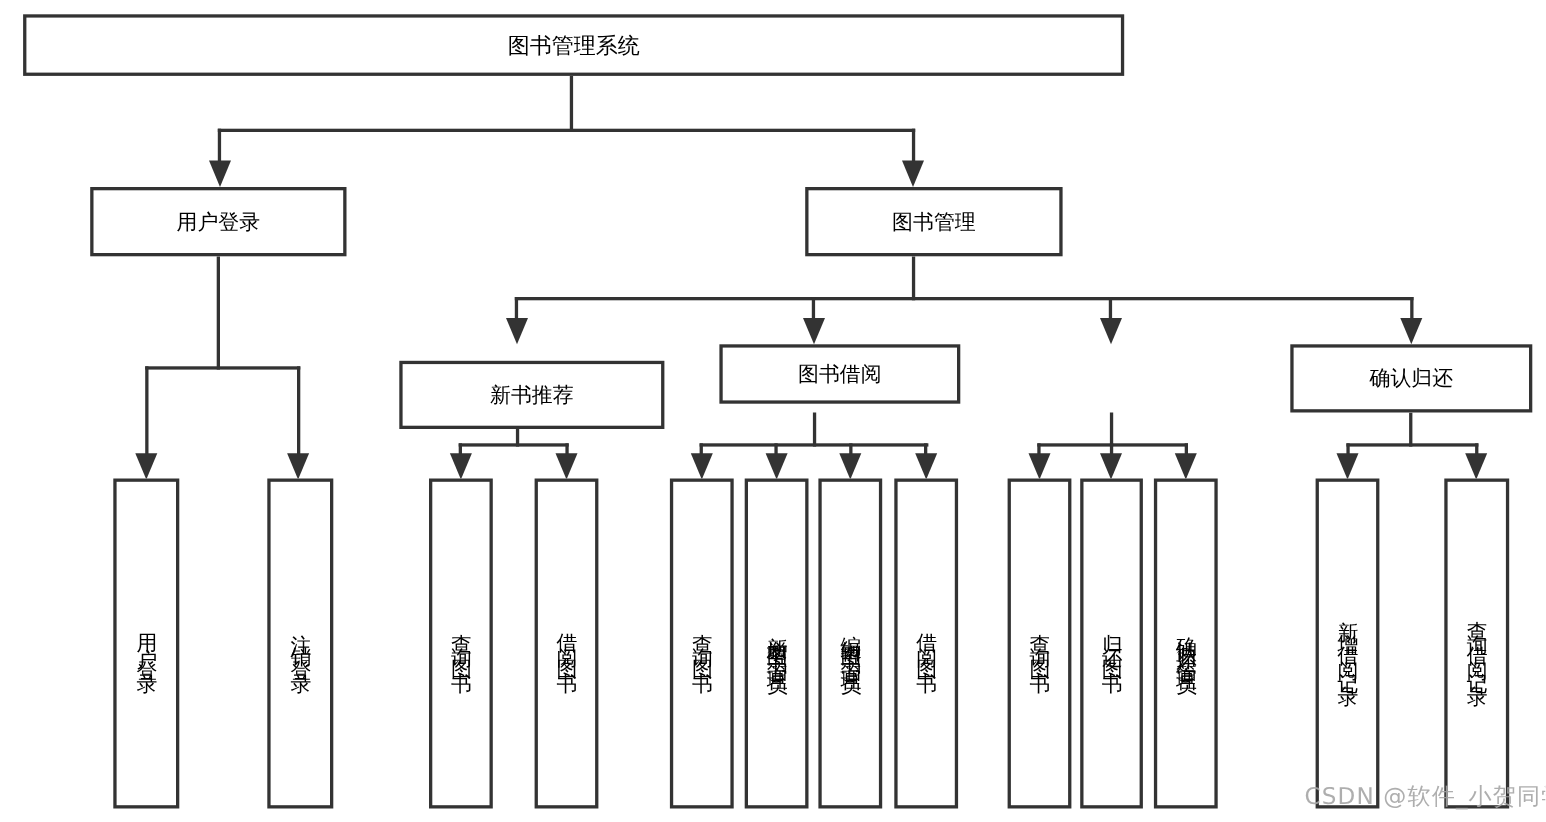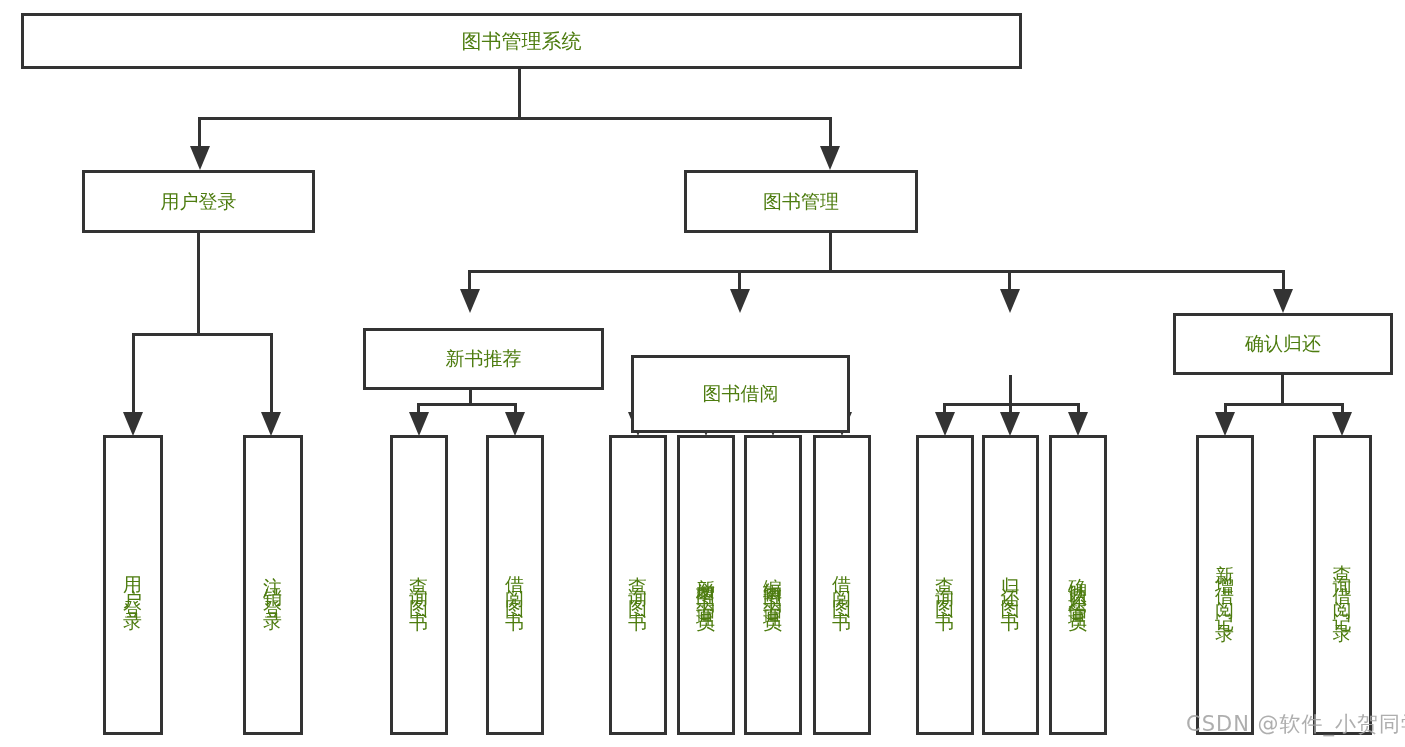--- a/index.html
+++ b/index.html
@@ -16,21 +16,21 @@
     overflow: hidden;
   }
   .box {
     position: absolute;
     box-sizing: border-box;
     border: 3px solid #333333;
     background: #ffffff;
     display: flex;
     align-items: center;
     justify-content: center;
-    color: #4d7c0f;
+    color: #000000;
     font-size: 19px;
     z-index: 2;
   }
   .box.root { font-size: 20px; }
   .leaf .vtext {
     writing-mode: vertical-rl;
     text-orientation: mixed;
     line-height: 1;
     letter-spacing: 12px;
     white-space: nowrap;
@@ -62,24 +62,24 @@
   }
 </style>
 </head>
 <body>
 
 <div class="canvas">
 
   <div class="box root" style="left:21px; top:13px; width:1001px; height:56px;">图书管理系统</div>
 
   <div class="box" style="left:82px; top:170px; width:233px; height:63px;">用户登录</div>
-  <div class="box" style="left:684px; top:170px; width:234px; height:63px;">图书管理</div>
+  <div class="box" style="left:732px; top:170px; width:234px; height:63px;">图书管理</div>
 
   <div class="box" style="left:363px; top:328px; width:241px; height:62px;">新书推荐</div>
-  <div class="box" style="left:631px; top:313px; width:219px; height:78px;margin-top:42px;">图书借阅</div>
+  <div class="box" style="left:654px; top:313px; width:219px; height:54px;">图书借阅</div>
   <div class="box" style="left:1173px; top:313px; width:220px; height:62px;">确认归还</div>
 
   <div class="box leaf" style="left:103px; top:435px; width:60px; height:300px;">
     <span class="vtext">用户登录</span>
   </div>
   <div class="box leaf" style="left:243px; top:435px; width:60px; height:300px;">
     <span class="vtext">注销登录</span>
   </div>
 
   <div class="box leaf" style="left:390px; top:435px; width:58px; height:300px;">

